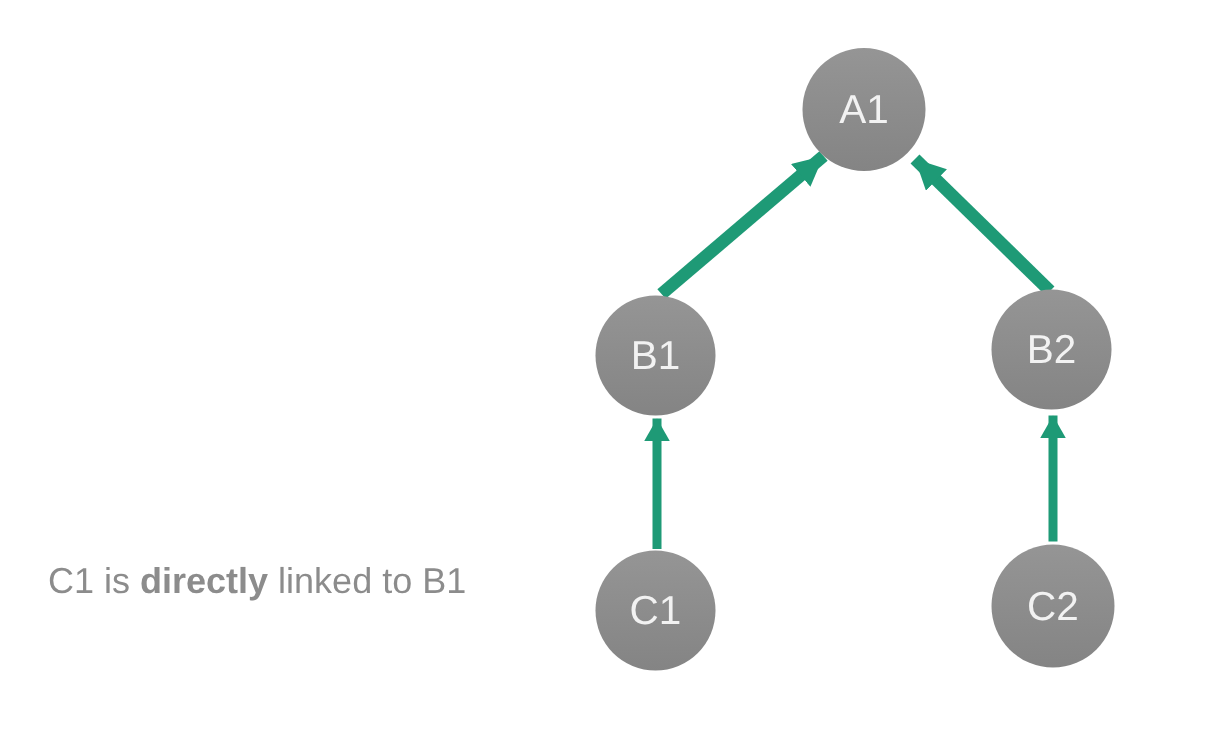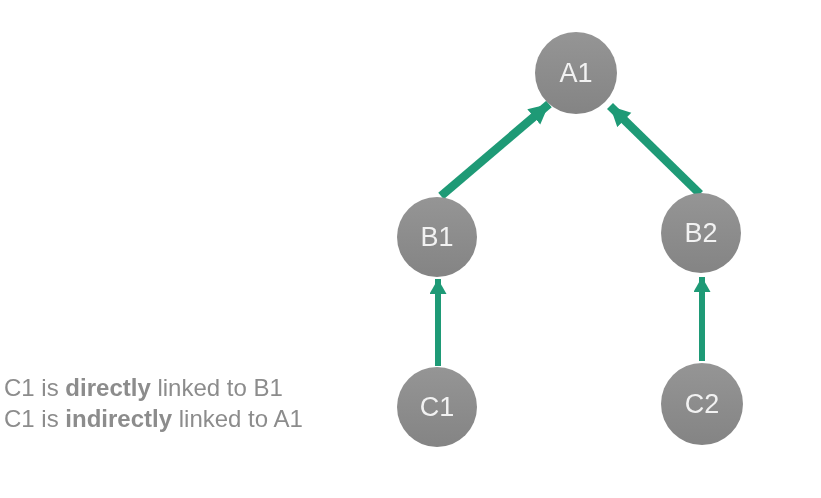--- a/index.html
+++ b/index.html
@@ -26,21 +26,21 @@
   .edge-line.thin{stroke-width:6px;}
   .arrowhead{fill:var(--arrow);}
   .node-label{
     fill:var(--node-label);
     font-family:"Liberation Sans",sans-serif;
     font-size:27px;
     text-anchor:middle;
   }
   .caption{
     position:absolute;
-    left:4px;
+    left:32px;
     top:372px;
     color:var(--caption);
     font-size:24px;
     line-height:31px;
     white-space:nowrap;
   }
   .caption strong{font-weight:bold;}
 </style>
 </head>
 <body>
@@ -81,14 +81,13 @@
     <text class="node-label" x="437" y="407" dominant-baseline="central">C1</text>
   </g>
   <g>
     <circle cx="702" cy="404" r="41" fill="url(#nodeGrad)"></circle>
     <text class="node-label" x="702" y="404" dominant-baseline="central">C2</text>
   </g>
 </svg>
 
 <div class="caption">
   <div class="caption-line"><span>C1 is </span><strong>directly</strong><span> linked to B1</span></div>
-  <div class="caption-line"><span>C1 is </span><strong>indirectly</strong><span> linked to A1</span></div>
 </div>
 
 </body></html>

